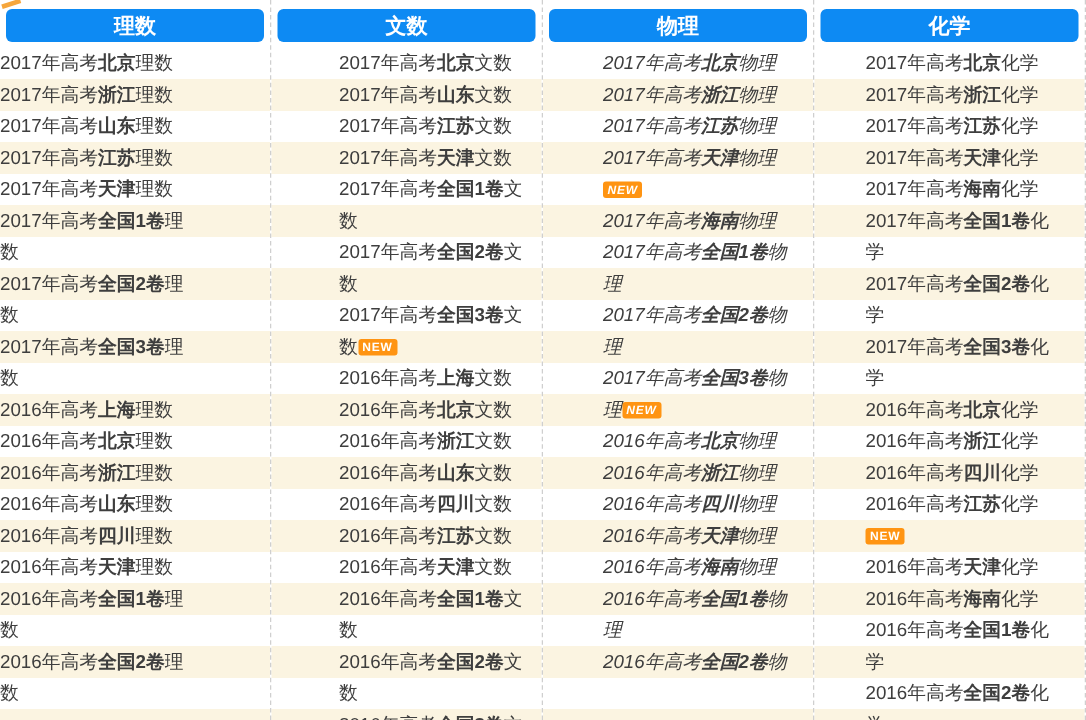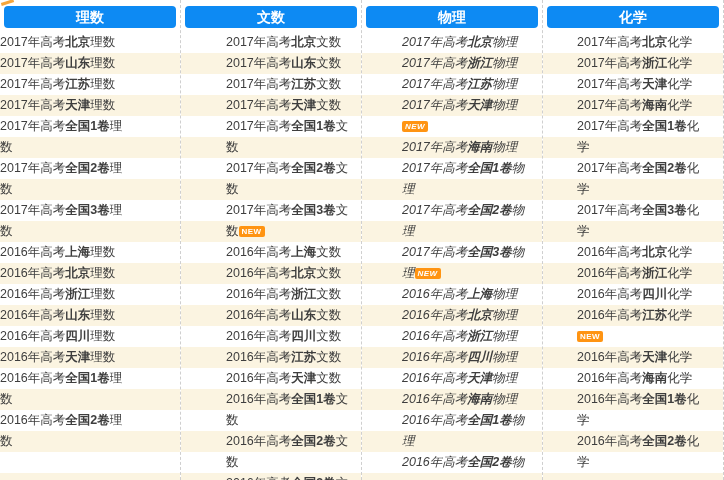--- a/index.html
+++ b/index.html
@@ -74,20 +74,21 @@
 
 <div class="page">
   <div class="corner-ribbon"></div>
   <div class="columns" id="columns">
       <div class="column col-1">
         <div class="column-head">
           <button class="subject-tab">理数</button>
         </div>
         <ul class="paper-list">
           <li><a class="paper-link" href="#"><span>2017年高考</span><span class="bold">北京</span><span>理数</span></a></li>
+          <li><a class="paper-link" href="#"><span>2017年高考</span><span class="bold">浙江</span><span>理数</span></a></li>
           <li><a class="paper-link" href="#"><span>2017年高考</span><span class="bold">山东</span><span>理数</span></a></li>
           <li><a class="paper-link" href="#"><span>2017年高考</span><span class="bold">江苏</span><span>理数</span></a></li>
           <li><a class="paper-link" href="#"><span>2017年高考</span><span class="bold">天津</span><span>理数</span></a></li>
           <li><a class="paper-link" href="#"><span>2017年高考</span><span class="bold">全国1卷</span><span>理</span><br><span>数</span></a></li>
           <li><a class="paper-link" href="#"><span>2017年高考</span><span class="bold">全国2卷</span><span>理</span><br><span>数</span></a></li>
           <li><a class="paper-link" href="#"><span>2017年高考</span><span class="bold">全国3卷</span><span>理</span><br><span>数</span></a></li>
           <li><a class="paper-link" href="#"><span>2016年高考</span><span class="bold">上海</span><span>理数</span></a></li>
           <li><a class="paper-link" href="#"><span>2016年高考</span><span class="bold">北京</span><span>理数</span></a></li>
           <li><a class="paper-link" href="#"><span>2016年高考</span><span class="bold">浙江</span><span>理数</span></a></li>
           <li><a class="paper-link" href="#"><span>2016年高考</span><span class="bold">山东</span><span>理数</span></a></li>
@@ -127,37 +128,37 @@
         </div>
         <ul class="paper-list">
           <li><a class="paper-link" href="#"><span>2017年高考</span><span class="bold">北京</span><span>物理</span></a></li>
           <li><a class="paper-link" href="#"><span>2017年高考</span><span class="bold">浙江</span><span>物理</span></a></li>
           <li><a class="paper-link" href="#"><span>2017年高考</span><span class="bold">江苏</span><span>物理</span></a></li>
           <li><a class="paper-link" href="#"><span>2017年高考</span><span class="bold">天津</span><span>物理</span><br><span class="new-badge">NEW</span></a></li>
           <li><a class="paper-link" href="#"><span>2017年高考</span><span class="bold">海南</span><span>物理</span></a></li>
           <li><a class="paper-link" href="#"><span>2017年高考</span><span class="bold">全国1卷</span><span>物</span><br><span>理</span></a></li>
           <li><a class="paper-link" href="#"><span>2017年高考</span><span class="bold">全国2卷</span><span>物</span><br><span>理</span></a></li>
           <li><a class="paper-link" href="#"><span>2017年高考</span><span class="bold">全国3卷</span><span>物</span><br><span>理</span><span class="new-badge">NEW</span></a></li>
-          <li><a class="paper-link" href="#"><span>2016年高考</span><span class="bold">上海</span><span>物理</span></a></li>
           <li><a class="paper-link" href="#"><span>2016年高考</span><span class="bold">北京</span><span>物理</span></a></li>
           <li><a class="paper-link" href="#"><span>2016年高考</span><span class="bold">浙江</span><span>物理</span></a></li>
           <li><a class="paper-link" href="#"><span>2016年高考</span><span class="bold">四川</span><span>物理</span></a></li>
           <li><a class="paper-link" href="#"><span>2016年高考</span><span class="bold">天津</span><span>物理</span></a></li>
           <li><a class="paper-link" href="#"><span>2016年高考</span><span class="bold">海南</span><span>物理</span></a></li>
           <li><a class="paper-link" href="#"><span>2016年高考</span><span class="bold">全国1卷</span><span>物</span><br><span>理</span></a></li>
           <li><a class="paper-link" href="#"><span>2016年高考</span><span class="bold">全国2卷</span><span>物</span><br></a></li>
         </ul>
       </div>
       <div class="column col-4">
         <div class="column-head">
           <button class="subject-tab">化学</button>
         </div>
         <ul class="paper-list">
           <li><a class="paper-link" href="#"><span>2017年高考</span><span class="bold">北京</span><span>化学</span></a></li>
           <li><a class="paper-link" href="#"><span>2017年高考</span><span class="bold">浙江</span><span>化学</span></a></li>
+          <li><a class="paper-link" href="#"><span>2017年高考</span><span class="bold">江苏</span><span>化学</span></a></li>
           <li><a class="paper-link" href="#"><span>2017年高考</span><span class="bold">天津</span><span>化学</span></a></li>
           <li><a class="paper-link" href="#"><span>2017年高考</span><span class="bold">海南</span><span>化学</span></a></li>
           <li><a class="paper-link" href="#"><span>2017年高考</span><span class="bold">全国1卷</span><span>化</span><br><span>学</span></a></li>
           <li><a class="paper-link" href="#"><span>2017年高考</span><span class="bold">全国2卷</span><span>化</span><br><span>学</span></a></li>
           <li><a class="paper-link" href="#"><span>2017年高考</span><span class="bold">全国3卷</span><span>化</span><br><span>学</span></a></li>
           <li><a class="paper-link" href="#"><span>2016年高考</span><span class="bold">北京</span><span>化学</span></a></li>
           <li><a class="paper-link" href="#"><span>2016年高考</span><span class="bold">浙江</span><span>化学</span></a></li>
           <li><a class="paper-link" href="#"><span>2016年高考</span><span class="bold">四川</span><span>化学</span></a></li>
           <li><a class="paper-link" href="#"><span>2016年高考</span><span class="bold">江苏</span><span>化学</span><br><span class="new-badge">NEW</span></a></li>
           <li><a class="paper-link" href="#"><span>2016年高考</span><span class="bold">天津</span><span>化学</span></a></li>

